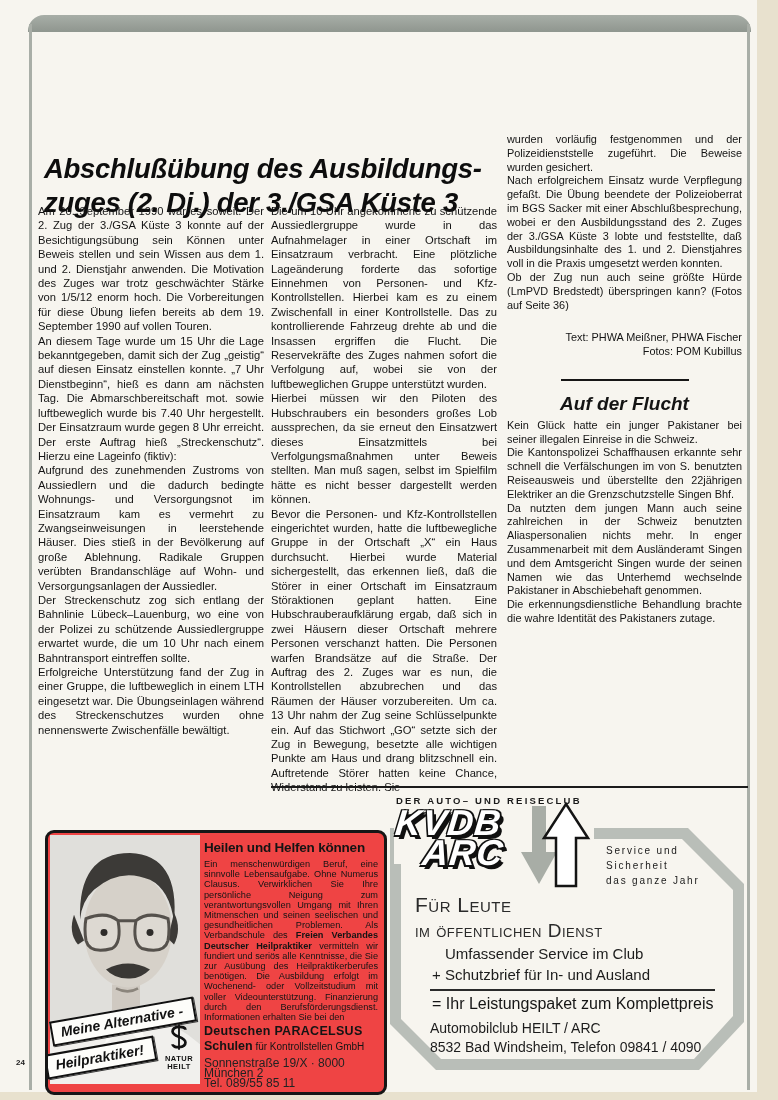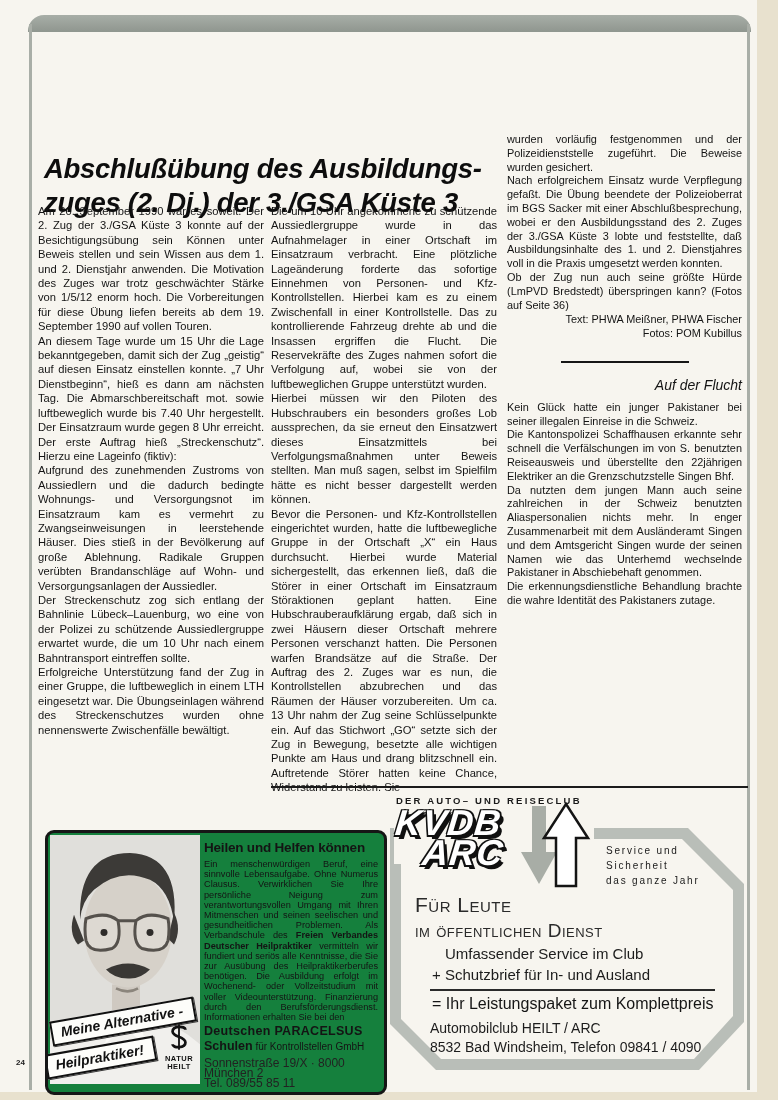--- a/index.html
+++ b/index.html
@@ -19,28 +19,28 @@
   .side-line.left{left:29px;} .side-line.right{left:747px;}
   
   .title{position:absolute;left:44px;top:134px;font-size:27.5px;line-height:34px;
     font-weight:bold;font-style:italic;letter-spacing:-0.3px;color:#0d0d0d;}
   .title span{display:block;}
   .col{position:absolute;text-align:justify;font-size:11.2px;line-height:14.4px;}
   .col p{margin:0;}
   .col1{left:38px;top:204px;width:226px;}
   .col2{left:271px;top:204px;width:226px;}
   .col3{left:507px;top:133px;width:235px;font-size:10.9px;line-height:13.8px;}
-  .credits{text-align:right;margin-top:1px;}
+  .credits{text-align:right;margin-top:19px;}
   .credits div{margin:0;}
   .sec-divider{width:128px;height:2px;background:#161616;margin:20px auto 16px auto;}
-  .flucht-title{font-size:14px;font-weight:normal;font-style:italic;margin:0 0 8px 0;text-align:right;}
+  .flucht-title{font-size:19px;font-weight:bold;font-style:italic;margin:0 0 8px 0;text-align:center;}
   .mid-rule{position:absolute;left:271px;top:786px;width:477px;height:2px;background:#1b1b1b;}
   
   .ad-heilen{position:absolute;left:45px;top:830px;width:336px;height:259px;
-    border:3px solid #161616;border-radius:9px;background:#15803d;overflow:hidden;}
+    border:3px solid #161616;border-radius:9px;background:#ef4444;overflow:hidden;}
   .ad-photo{position:absolute;left:2px;top:2px;width:150px;height:249px;}
   .ah-col{position:absolute;left:156px;top:7px;width:174px;}
   .ah-head{font-size:13.5px;font-weight:bold;letter-spacing:-0.2px;margin:0 0 4px 0;}
   .ah-body{font-size:9.2px;line-height:10.2px;text-align:justify;margin:0;}
   .ah-school1{font-size:12.5px;font-weight:bold;letter-spacing:0.3px;margin-top:2px;}
   .ah-school2{font-size:10px;margin-top:1px;}
   .ah-school2 b{font-size:12.5px;}
   .ah-addr{font-size:12px;line-height:10px;margin-top:5px;color:#222;}
   .banner{position:absolute;background:#fdfdfa;border:2px solid #111;color:#111;
     font-weight:bold;font-style:italic;font-size:14px;padding:2px 10px 3px 8px;

